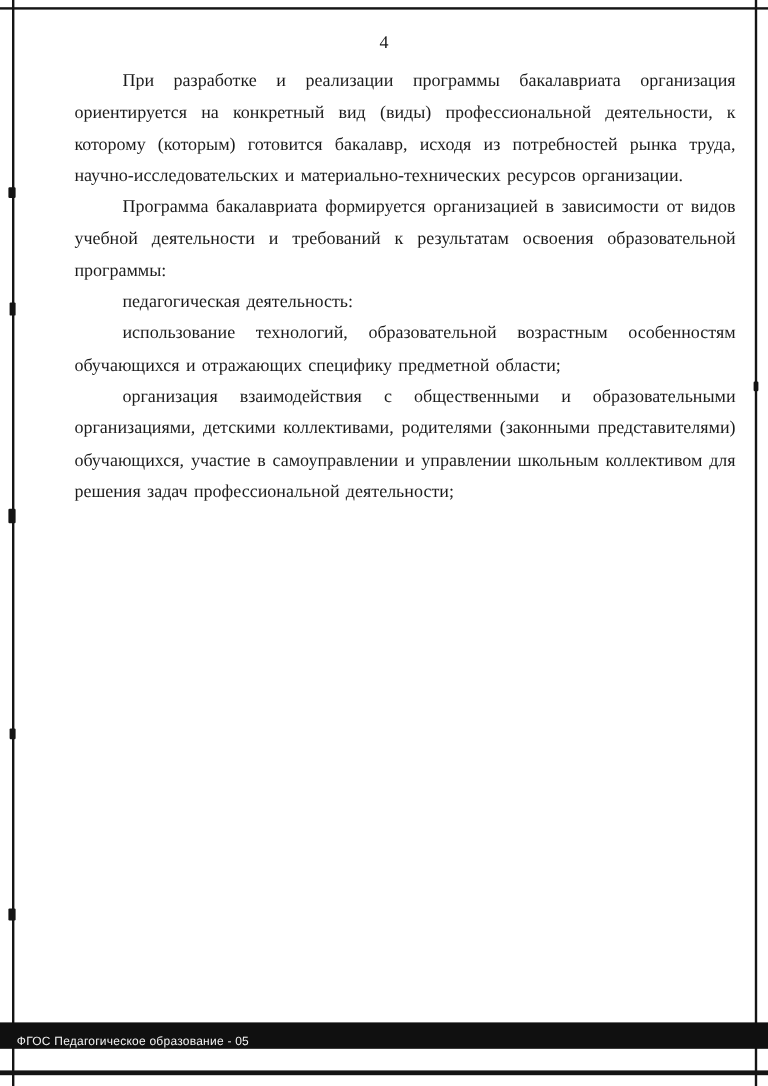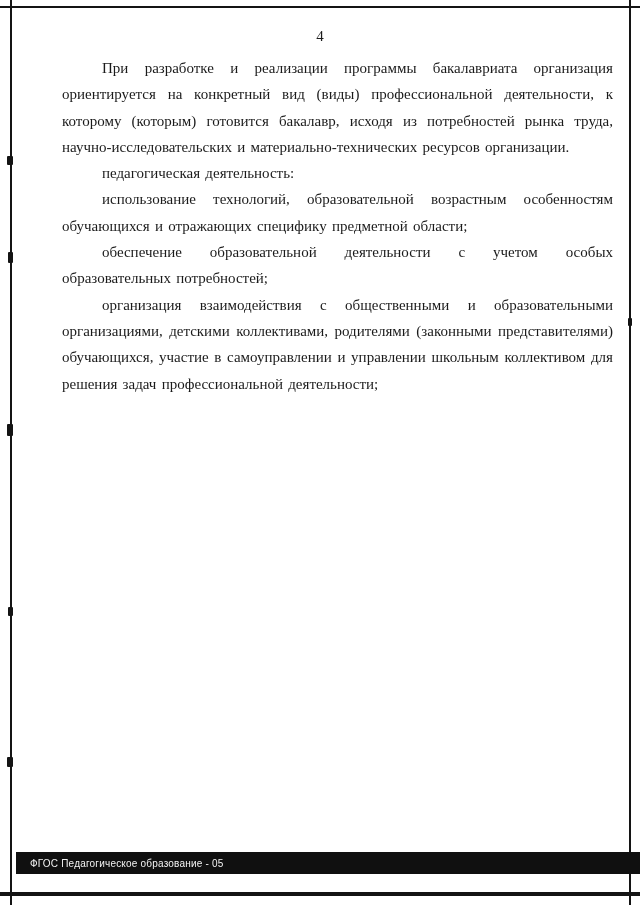--- a/index.html
+++ b/index.html
@@ -80,22 +80,21 @@
   .doc-text p.bold {
     font-weight: normal;
   }
   .footer-bar {
     position: absolute;
     left: 0; right: 0;
     top: 852px;
     height: 22px;
     background: var(--footer-bar);
     display: flex;
-    align-items: center;
-    margin-left: 16px;
+    align-items: flex-end;
   }
   .footer-bar .footer-label {
     color: var(--footer-text);
     font-family: "Liberation Sans", "DejaVu Sans", sans-serif;
     font-size: 10px;
     margin-left: 14px;
     letter-spacing: 0.2px;
   }
   .bottom-line {
     position: absolute;
@@ -119,23 +118,23 @@
   <div class="blob b3"></div>
   <div class="blob b4"></div>
   <div class="blob b5"></div>
   <div class="blob b6"></div>
 
   <div class="page-number">4</div>
 
   <div class="doc-text">
 
   <p>При разработке и реализации программы бакалавриата организация ориентируется на конкретный вид (виды) профессиональной деятельности, к которому (которым) готовится бакалавр, исходя из потребностей рынка труда, научно-исследовательских и материально-технических ресурсов организации.</p>
+      <p>Программа бакалавриата формируется организацией в зависимости от видов учебной деятельности и требований к результатам освоения образовательной программы:</p>
       <p class="bold">педагогическая деятельность:</p>
       <p>использование технологий, образовательной возрастным особенностям обучающихся и отражающих специфику предметной области;</p>
-      <p>обеспечение образовательной деятельности с учетом особых образовательных потребностей;</p>
       <p>организация взаимодействия с общественными и образовательными организациями, детскими коллективами, родителями (законными представителями) обучающихся, участие в самоуправлении и управлении школьным коллективом для решения задач профессиональной деятельности;</p>
     </div>
 
   <div class="footer-bar">
     <span class="footer-label">ФГОС Педагогическое образование - 05</span>
   </div>
 
   <div class="bottom-line"></div>
 
 </div>

